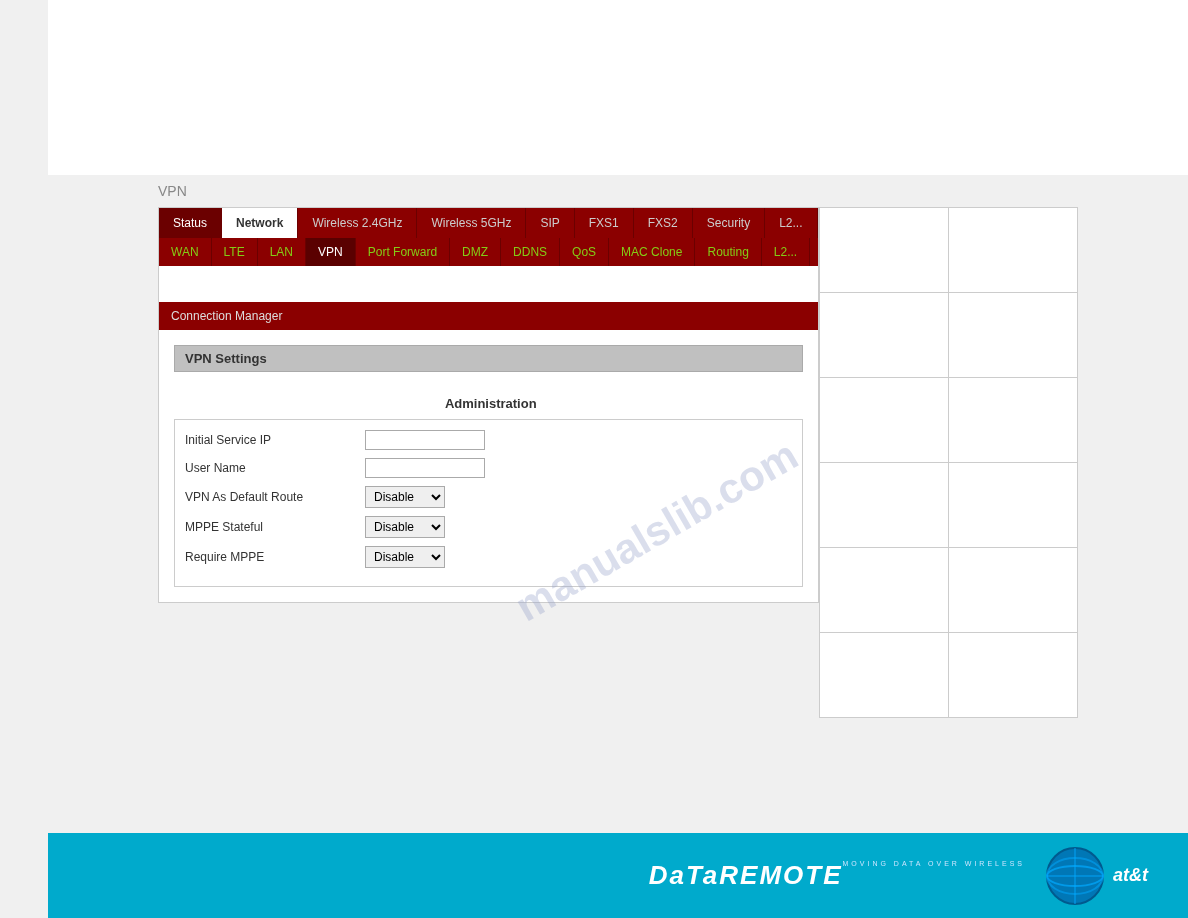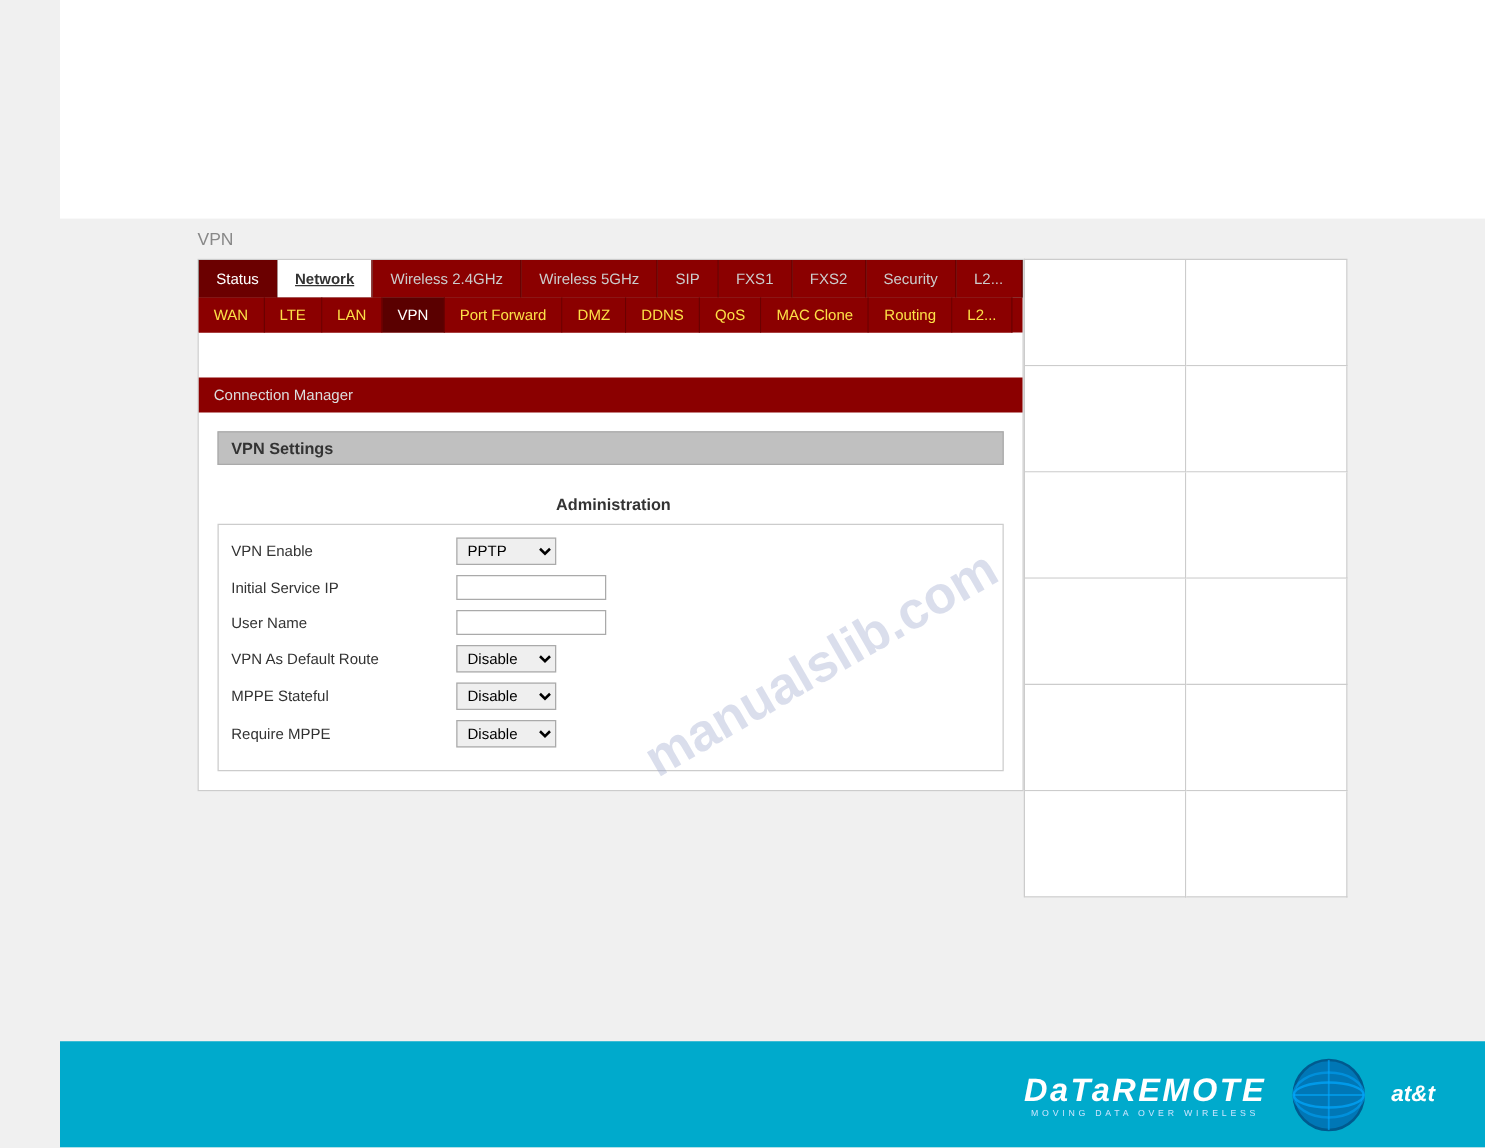--- a/index.html
+++ b/index.html
@@ -58,33 +58,32 @@
 
     .top-nav .nav-item:first-child {
       background: #6b0000;
       color: #fff;
     }
 
     .top-nav .nav-item.active {
       background: #fff;
       color: #333;
       font-weight: bold;
-      text-decoration: underline;
     }
 
     
     .sub-nav {
       display: flex;
       background: #8b0000;
       padding: 0;
       flex-wrap: wrap;
     }
 
     .sub-nav .sub-item {
-      color: #fde047;
+      color: #84cc16;
       font-size: 12px;
       padding: 7px 12px;
       cursor: pointer;
       white-space: nowrap;
       background: #8b0000;
       border-right: 1px solid #6b0000;
     }
 
     .sub-nav .sub-item.vpn-active {
       background: #5a0000;
@@ -212,34 +211,34 @@
     }
 
     .content-wrapper {
       flex: 1;
     }
 
     
     .att-logo-area {
       display: flex;
       align-items: center;
-      gap: 20px;
+      gap: 8px;
     }
 
     .att-name {
       color: #fff;
       font-size: 18px;
       font-weight: bold;
       font-style: italic;
     }
 
     .dataremote-brand {
       display: flex;
-      flex-direction: column;
-      align-items: center;
+      flex-direction: row;
+      align-items: flex-start;
     }
 
     .brand-main {
       color: #fff;
       font-size: 26px;
       font-weight: 900;
       font-style: italic;
       letter-spacing: 2px;
       font-family: Arial Black, sans-serif;
     }
@@ -347,32 +346,20 @@
             <div class="vpn-settings-header">
               <span>VPN Settings</span>
             </div>
 
             <div class="administration-label">
               <span>Administration</span>
             </div>
 
             <div class="settings-table">
 
-              <div class="form-row">
-                <div class="form-label">
-                  <span>VPN Enable</span>
-                </div>
-                <div class="form-control">
-                  <select>
-                    <option>PPTP</option>
-                    <option>L2TP</option>
-                    <option>Disable</option>
-                  </select>
-                </div>
-              </div>
 
               <div class="form-row">
                 <div class="form-label">
                   <span>Initial Service IP</span>
                 </div>
                 <div class="form-control">
                   <input type="text" value="" style="">
                 </div>
               </div>
 

